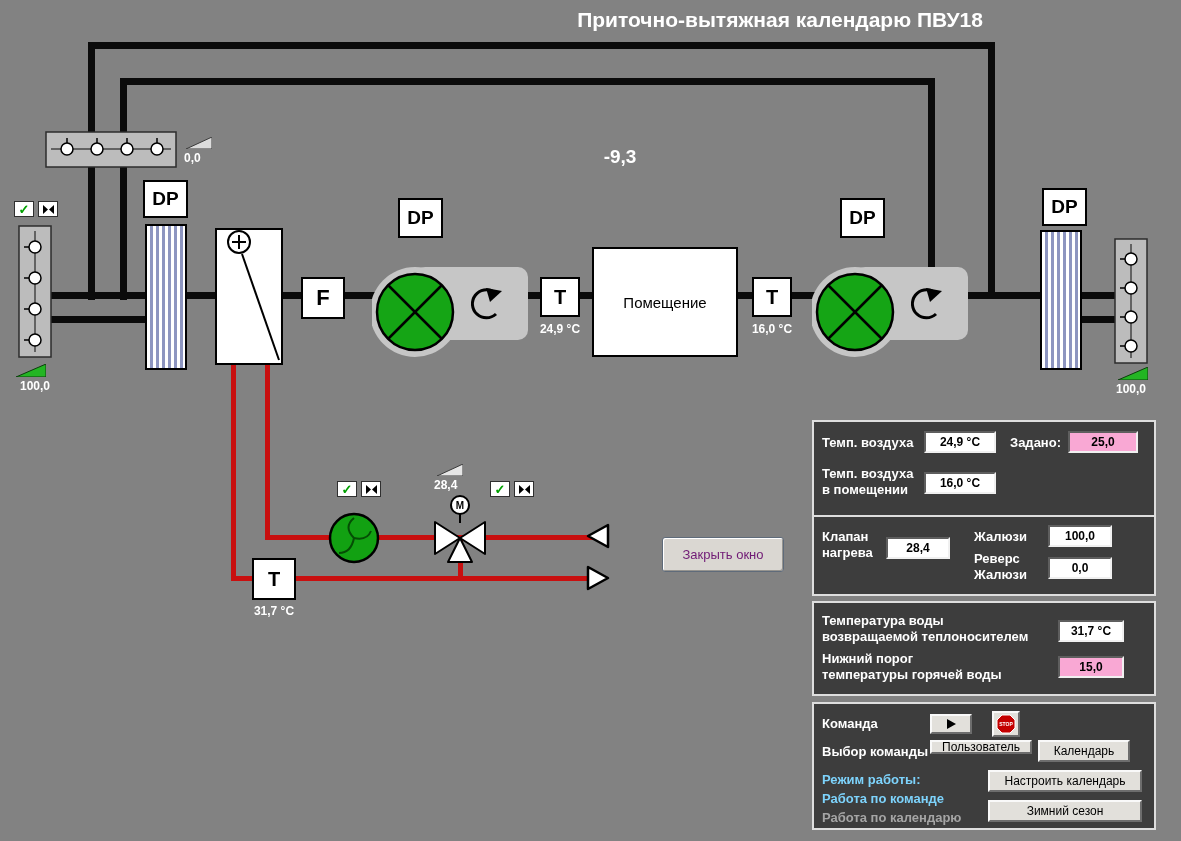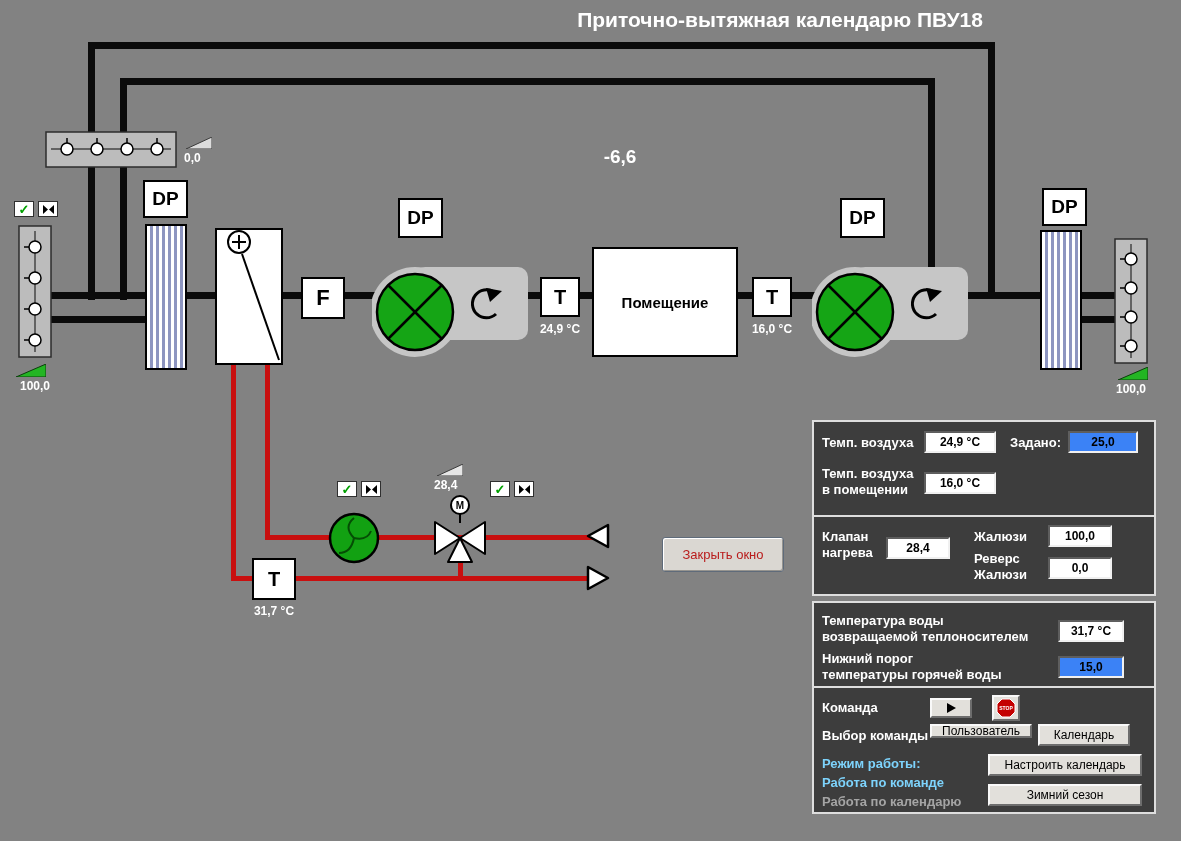--- a/index.html
+++ b/index.html
@@ -26,48 +26,48 @@
   }
   .ptext { position:absolute; color:#fff; font-weight:bold; font-size:13px; white-space:nowrap; }
   .ptext.yellow { color:#7dd3fc; }
   .ptext.dim { color:#a5a5a5; }
   .vbox {
     position:absolute; background:#fff; box-sizing:border-box;
     border:2px solid; border-color:#5e5e5e #f0f0f0 #f0f0f0 #5e5e5e;
     display:flex; align-items:center; justify-content:center;
     font-size:12px; font-weight:bold; color:#000;
   }
-  .vbox.set { background:#3b82f6; }
+  .vbox.set { background:#f9a8d4; }
   .btn {
     position:absolute; background:#e2e0db; box-sizing:border-box;
     border:2px solid; border-color:#f9f9f9 #6d6d6d #6d6d6d #f9f9f9;
     display:flex; align-items:center; justify-content:center;
     font-size:12px; color:#000; cursor:default; white-space:nowrap;
   }
   .closebtn {
     position:absolute; background:#dad7d2; border:1px solid #5f6b7a; border-radius:3px;
     box-shadow:inset 1px 1px 0 #ffffff, inset -1px -1px 0 #96948f;
     display:flex; align-items:center; justify-content:center;
-    font-size:13px; color:#b91c1c; box-sizing:border-box; cursor:default;
+    font-size:13px; color:#701a75; box-sizing:border-box; cursor:default;
   }
   .chkpair { position:absolute; display:flex; gap:4px; }
   .chk {
     width:20px; height:16px; background:#fff; border:1px solid #2f2f2f; box-sizing:border-box;
     display:flex; align-items:center; justify-content:center;
   }
   .chk .mark { color:#00a000; font-weight:bold; font-size:13px; line-height:1; }
   .playtri { width:0; height:0; border-left:9px solid #000; border-top:5px solid transparent; border-bottom:5px solid transparent; }
 </style>
 </head>
 <body>
 
 <div id="screen">
 
   <div class="title" style="left:520px; top:8px; width:520px; text-align:center;">Приточно-вытяжная календарю ПВУ18</div>
-  <div class="title" style="left:580px; top:146px; width:80px; font-size:19px; text-align:center;">-6,6</div>
+  <div class="title" style="left:580px; top:146px; width:80px; font-size:19px; text-align:center;">-9,3</div>
 
   <div class="duct" style="left:88px;  top:42px;  width:907px; height:7px;"></div>
   <div class="duct" style="left:88px;  top:42px;  width:7px;  height:258px;"></div>
   <div class="duct" style="left:988px; top:42px;  width:7px;  height:256px;"></div>
   <div class="duct" style="left:120px; top:78px;  width:815px; height:7px;"></div>
   <div class="duct" style="left:120px; top:78px;  width:7px;  height:222px;"></div>
   <div class="duct" style="left:928px; top:78px;  width:7px;  height:220px;"></div>
   <div class="duct" style="left:30px;  top:292px; width:1096px; height:7px;"></div>
   <div class="duct" style="left:30px;  top:316px; width:130px; height:7px;"></div>
   <div class="duct" style="left:1072px; top:316px; width:54px; height:7px;"></div>
@@ -170,21 +170,21 @@
       <path d="M 122 30 A 14 14 0 1 0 124 52" fill="none" stroke="#000" stroke-width="3"></path>
       <polygon points="114,26 130,29 118,40" fill="#000"></polygon>
     </g>
   </svg>
 
   <div class="wbox" style="left:540px; top:277px; width:40px; height:40px; font-size:20px;">
       <span>T</span>
     </div>
   <div class="slabel" style="left:530px; top:322px; width:60px; text-align:center;">24,9 °C</div>
 
-  <div class="wbox" style="left:592px; top:247px; width:146px; height:110px; font-size:15px; font-weight:bold;">
+  <div class="wbox" style="left:592px; top:247px; width:146px; height:110px; font-size:15px; font-weight:normal;">
       <span>Помещение</span>
     </div>
 
   <div class="wbox" style="left:752px; top:277px; width:40px; height:40px; font-size:20px;">
       <span>T</span>
     </div>
   <div class="slabel" style="left:742px; top:322px; width:60px; text-align:center;">16,0 °C</div>
 
   <svg class="abs" style="left:812px; top:262px;" width="160" height="95">
     <circle cx="43" cy="50" r="45" fill="#c6c6c6"></circle>
@@ -301,21 +301,21 @@
 
   <div class="panel" style="top:601px; height:95px;">
     <div class="ptext" style="left:8px; top:10px;">Температура воды</div>
     <div class="ptext" style="left:8px; top:26px;">возвращаемой теплоносителем</div>
     <div class="vbox" style="left:244px; top:17px; width:66px; height:22px;">31,7 °C</div>
     <div class="ptext" style="left:8px; top:48px;">Нижний порог</div>
     <div class="ptext" style="left:8px; top:64px;">температуры горячей воды</div>
     <div class="vbox set" style="left:244px; top:53px; width:66px; height:22px;">15,0</div>
   </div>
 
-  <div class="panel" style="top:686px; height:128px;padding-left:11px;">
+  <div class="panel" style="top:702px; height:128px;padding-left:11px;">
     <div class="ptext" style="left:8px; top:12px;">Команда</div>
     <div class="btn" style="left:116px; top:10px; width:42px; height:20px;">
       <span class="playtri"></span>
     </div>
     <div class="btn" style="left:178px; top:7px; width:28px; height:26px;">
       <svg width="22" height="22">
         <polygon points="7,2 15,2 20,7 20,15 15,20 7,20 2,15 2,7" fill="#c40000" stroke="#fff" stroke-width="1"></polygon>
         <text x="11" y="13" text-anchor="middle" font-size="5" font-weight="bold" fill="#fff" font-family="Liberation Sans, sans-serif">STOP</text>
       </svg>
     </div>

